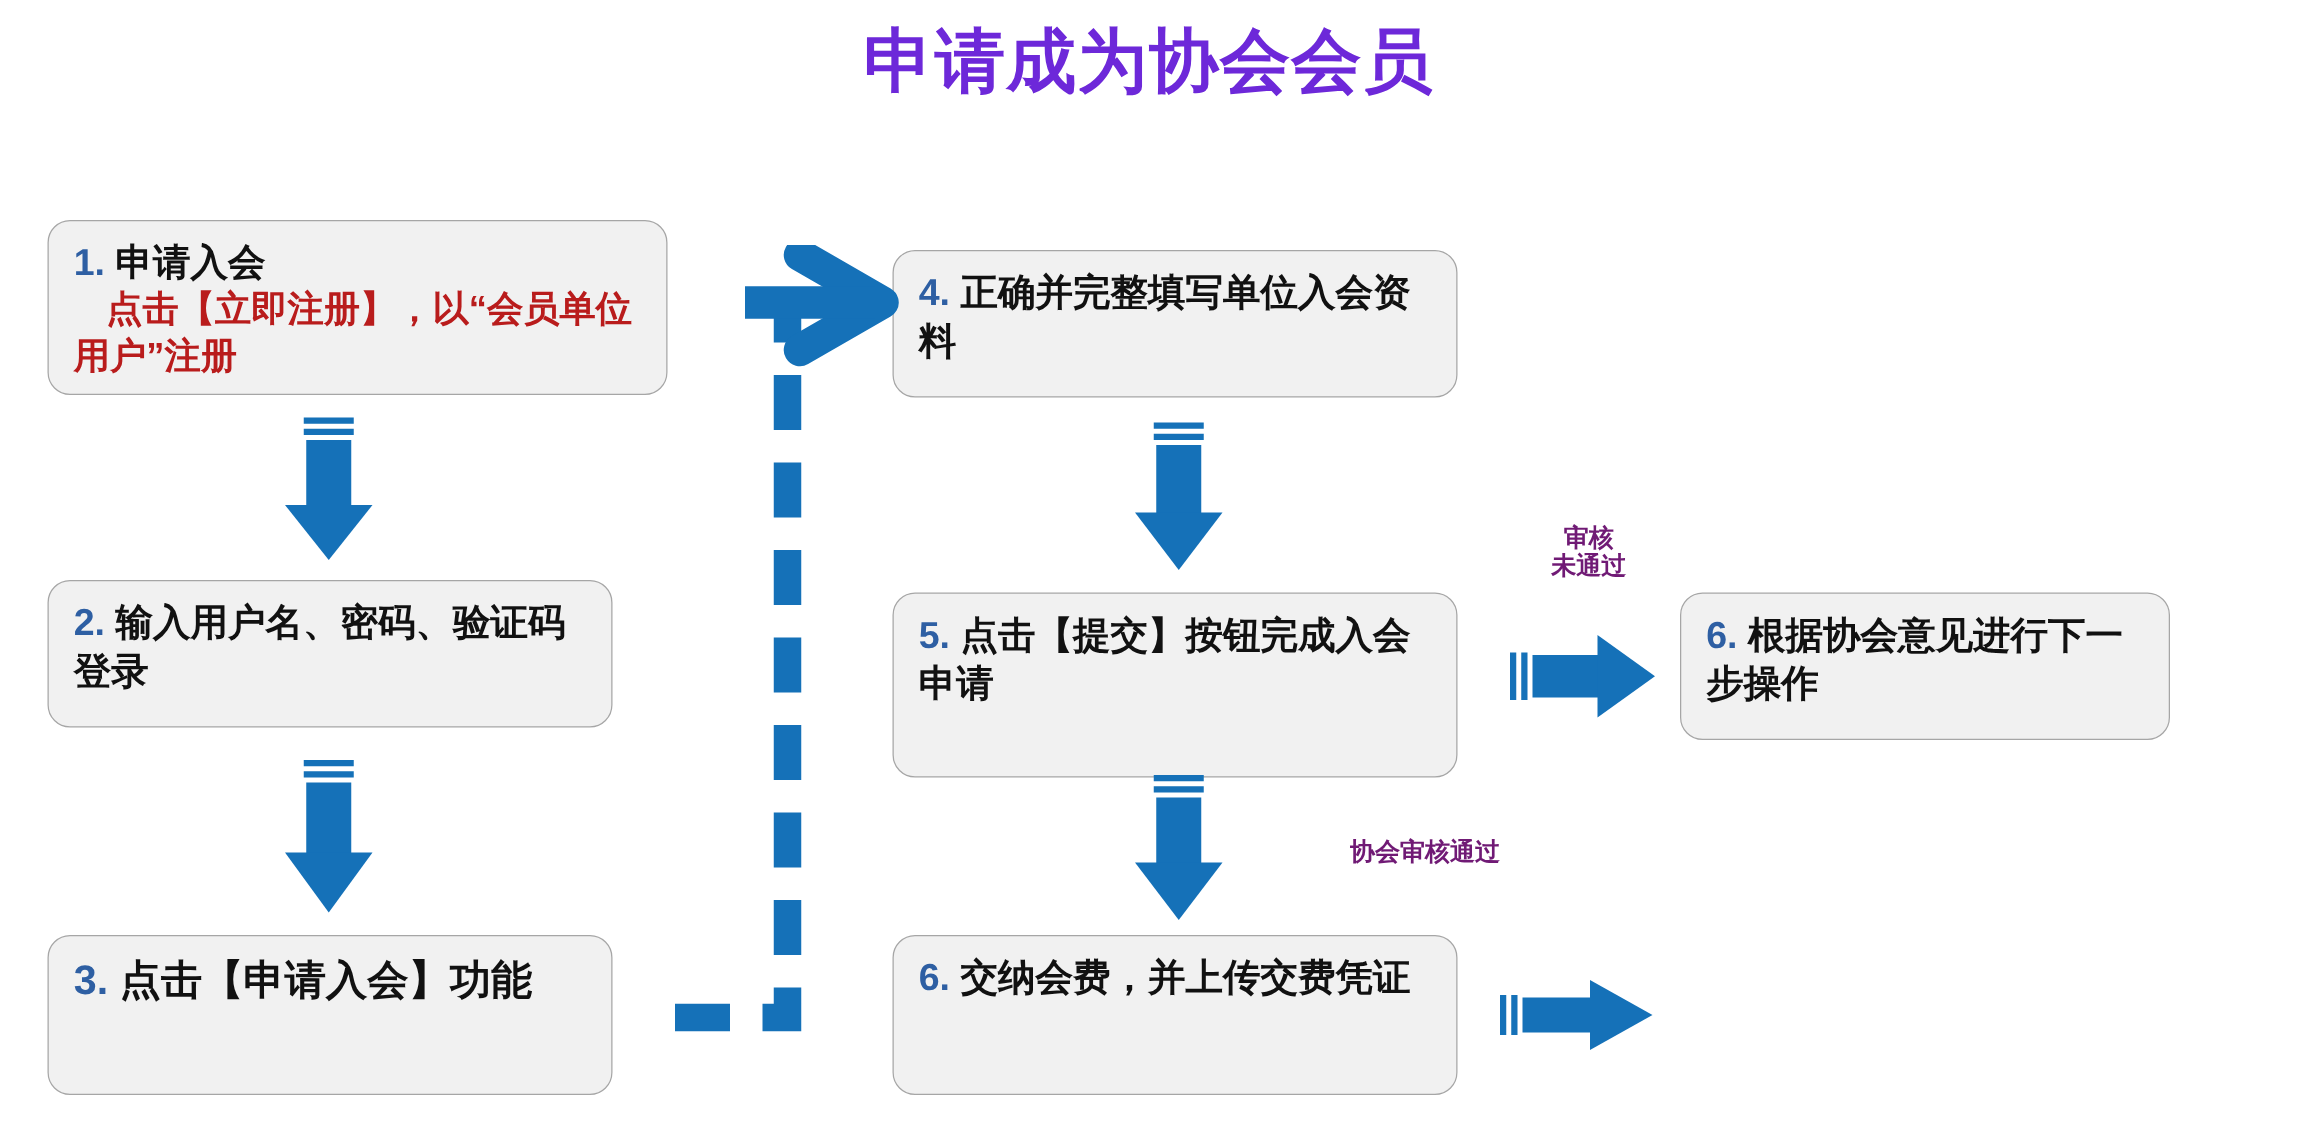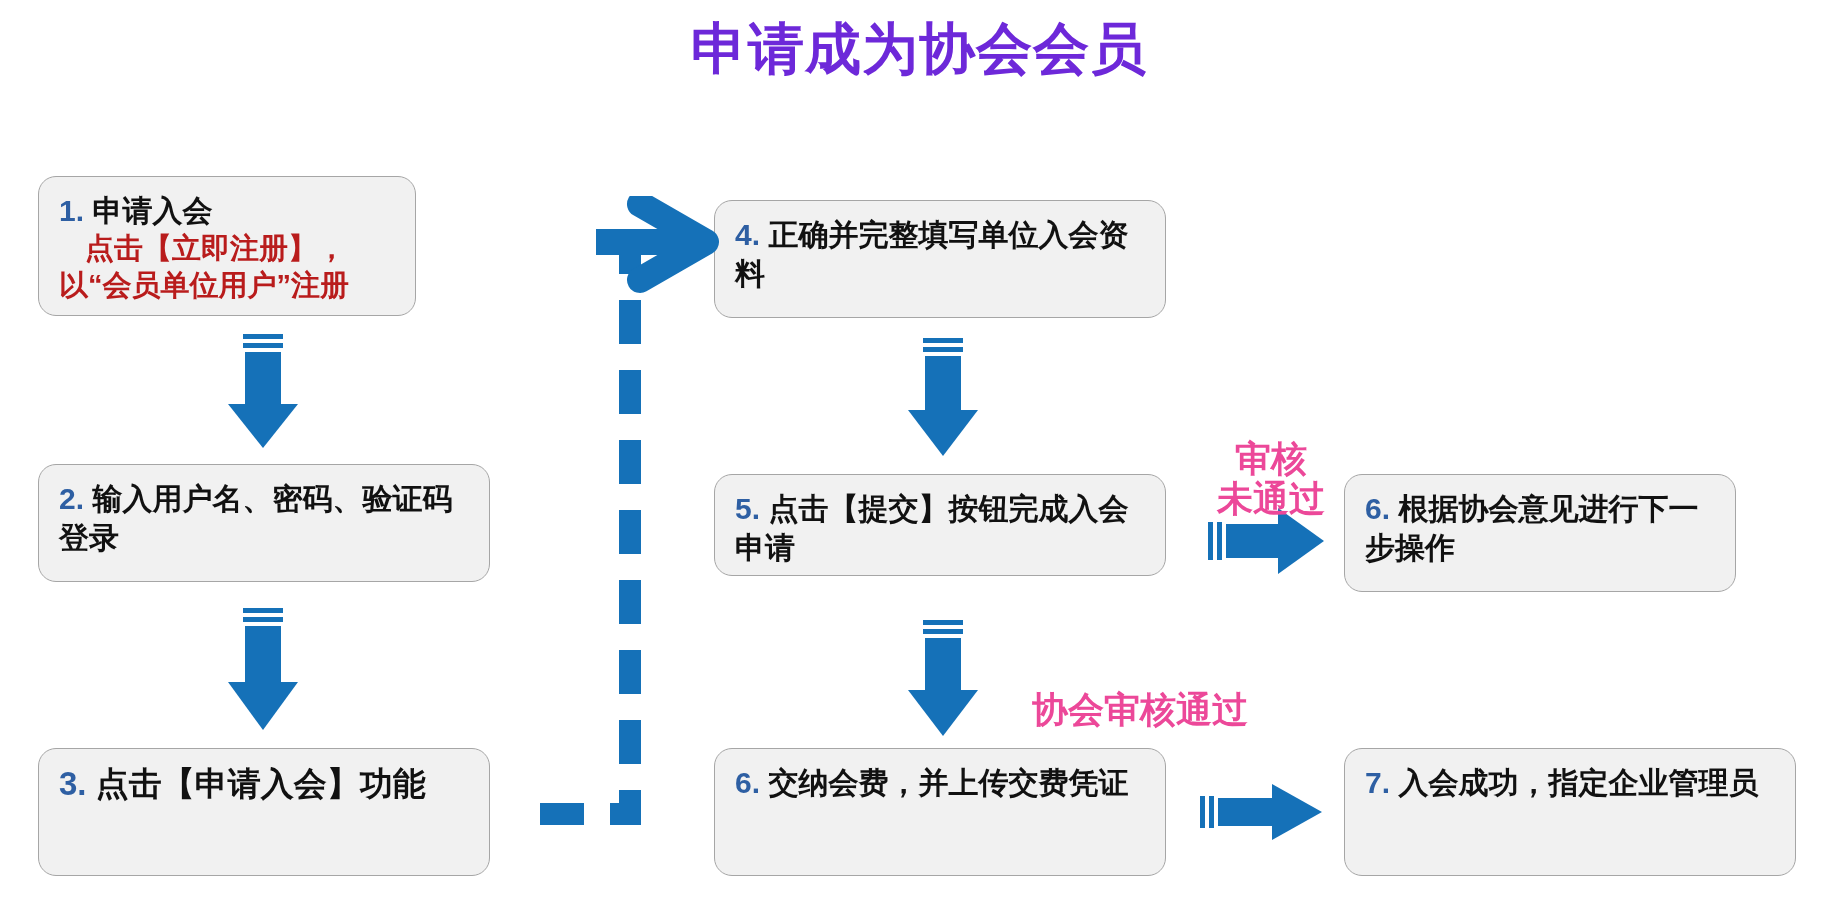--- a/index.html
+++ b/index.html
@@ -64,26 +64,26 @@
     font-weight: bold;
     font-size: 29px;
     line-height: 1.28;
     text-indent: 26px;
   }
   .node .headline {
     display: block;
   }
 
   
-  #node1 { left: 38px;  top: 176px; width: 378px; height: 140px; }
+  #node1 { left: 38px;  top: 176px; width: 496px; height: 140px; }
   #node2 { left: 38px;  top: 464px; width: 452px; height: 118px; }
   #node3 { left: 38px;  top: 748px; width: 452px; height: 128px;
            justify-content: flex-start; font-size: 33px; }
   #node4 { left: 714px; top: 200px; width: 452px; height: 118px; }
-  #node5 { left: 714px; top: 474px; width: 452px; height: 102px; }
+  #node5 { left: 714px; top: 474px; width: 452px; height: 148px; }
   #node6a{ left: 1344px;top: 474px; width: 392px; height: 118px; }
   #node6b{ left: 714px; top: 748px; width: 452px; height: 128px; }
   #node7 { left: 1344px;top: 748px; width: 452px; height: 128px; }
 
   
   .arrow-svg { position: absolute; overflow: visible; }
 
   #arrow-1-2 { left: 218px; top: 334px;  width: 90px;  height: 118px; }
   #arrow-2-3 { left: 218px; top: 608px;  width: 90px;  height: 126px; }
   #arrow-4-5 { left: 898px; top: 338px;  width: 90px;  height: 122px; }
@@ -96,26 +96,25 @@
     position: absolute;
     left: 470px;
     top: 196px;
     width: 260px;
     height: 640px;
   }
 
   
   .edge-label {
     position: absolute;
-    color: #ec4899;
-    font-size: 36px;
+    color: #701a75;
+    font-size: 20px;
     font-weight: bold;
     line-height: 1.12;
     white-space: pre-line;
-    margin-top: 19px;
   }
   #label-reject { left: 1206px; top: 420px; width: 130px; text-align: center; }
   #label-pass   { left: 990px;  top: 671px; width: 300px; text-align: center; }
 </style>
 </head>
 <body>
 
 <div id="diagram">
 
   <div class="title">申请成为协会会员</div>
@@ -142,23 +141,20 @@
   </div>
 
   <div class="node" id="node6a">
     <span class="body-text"><span class="num">6.</span>&nbsp;<span>根据协会意见进行下一步操作</span></span>
   </div>
 
   <div class="node" id="node6b">
     <span class="body-text"><span class="num">6.</span>&nbsp;<span>交纳会费，并上传交费凭证</span></span>
   </div>
 
-  <div class="node" id="node7">
-    <span class="body-text"><span class="num">7.</span>&nbsp;<span>入会成功，指定企业管理员</span></span>
-  </div>
 
   <svg class="arrow-svg" id="arrow-1-2" viewBox="0 0 90 118">
     <rect x="25" y="0" width="40" height="5" fill="#1571b8"></rect>
     <rect x="25" y="9" width="40" height="5" fill="#1571b8"></rect>
     <rect x="27" y="18" width="36" height="56" fill="#1571b8"></rect>
     <polygon points="10,70 80,70 45,114" fill="#1571b8"></polygon>
   </svg>
 
   <svg class="arrow-svg" id="arrow-2-3" viewBox="0 0 90 126">
     <rect x="25" y="0" width="40" height="5" fill="#1571b8"></rect>

